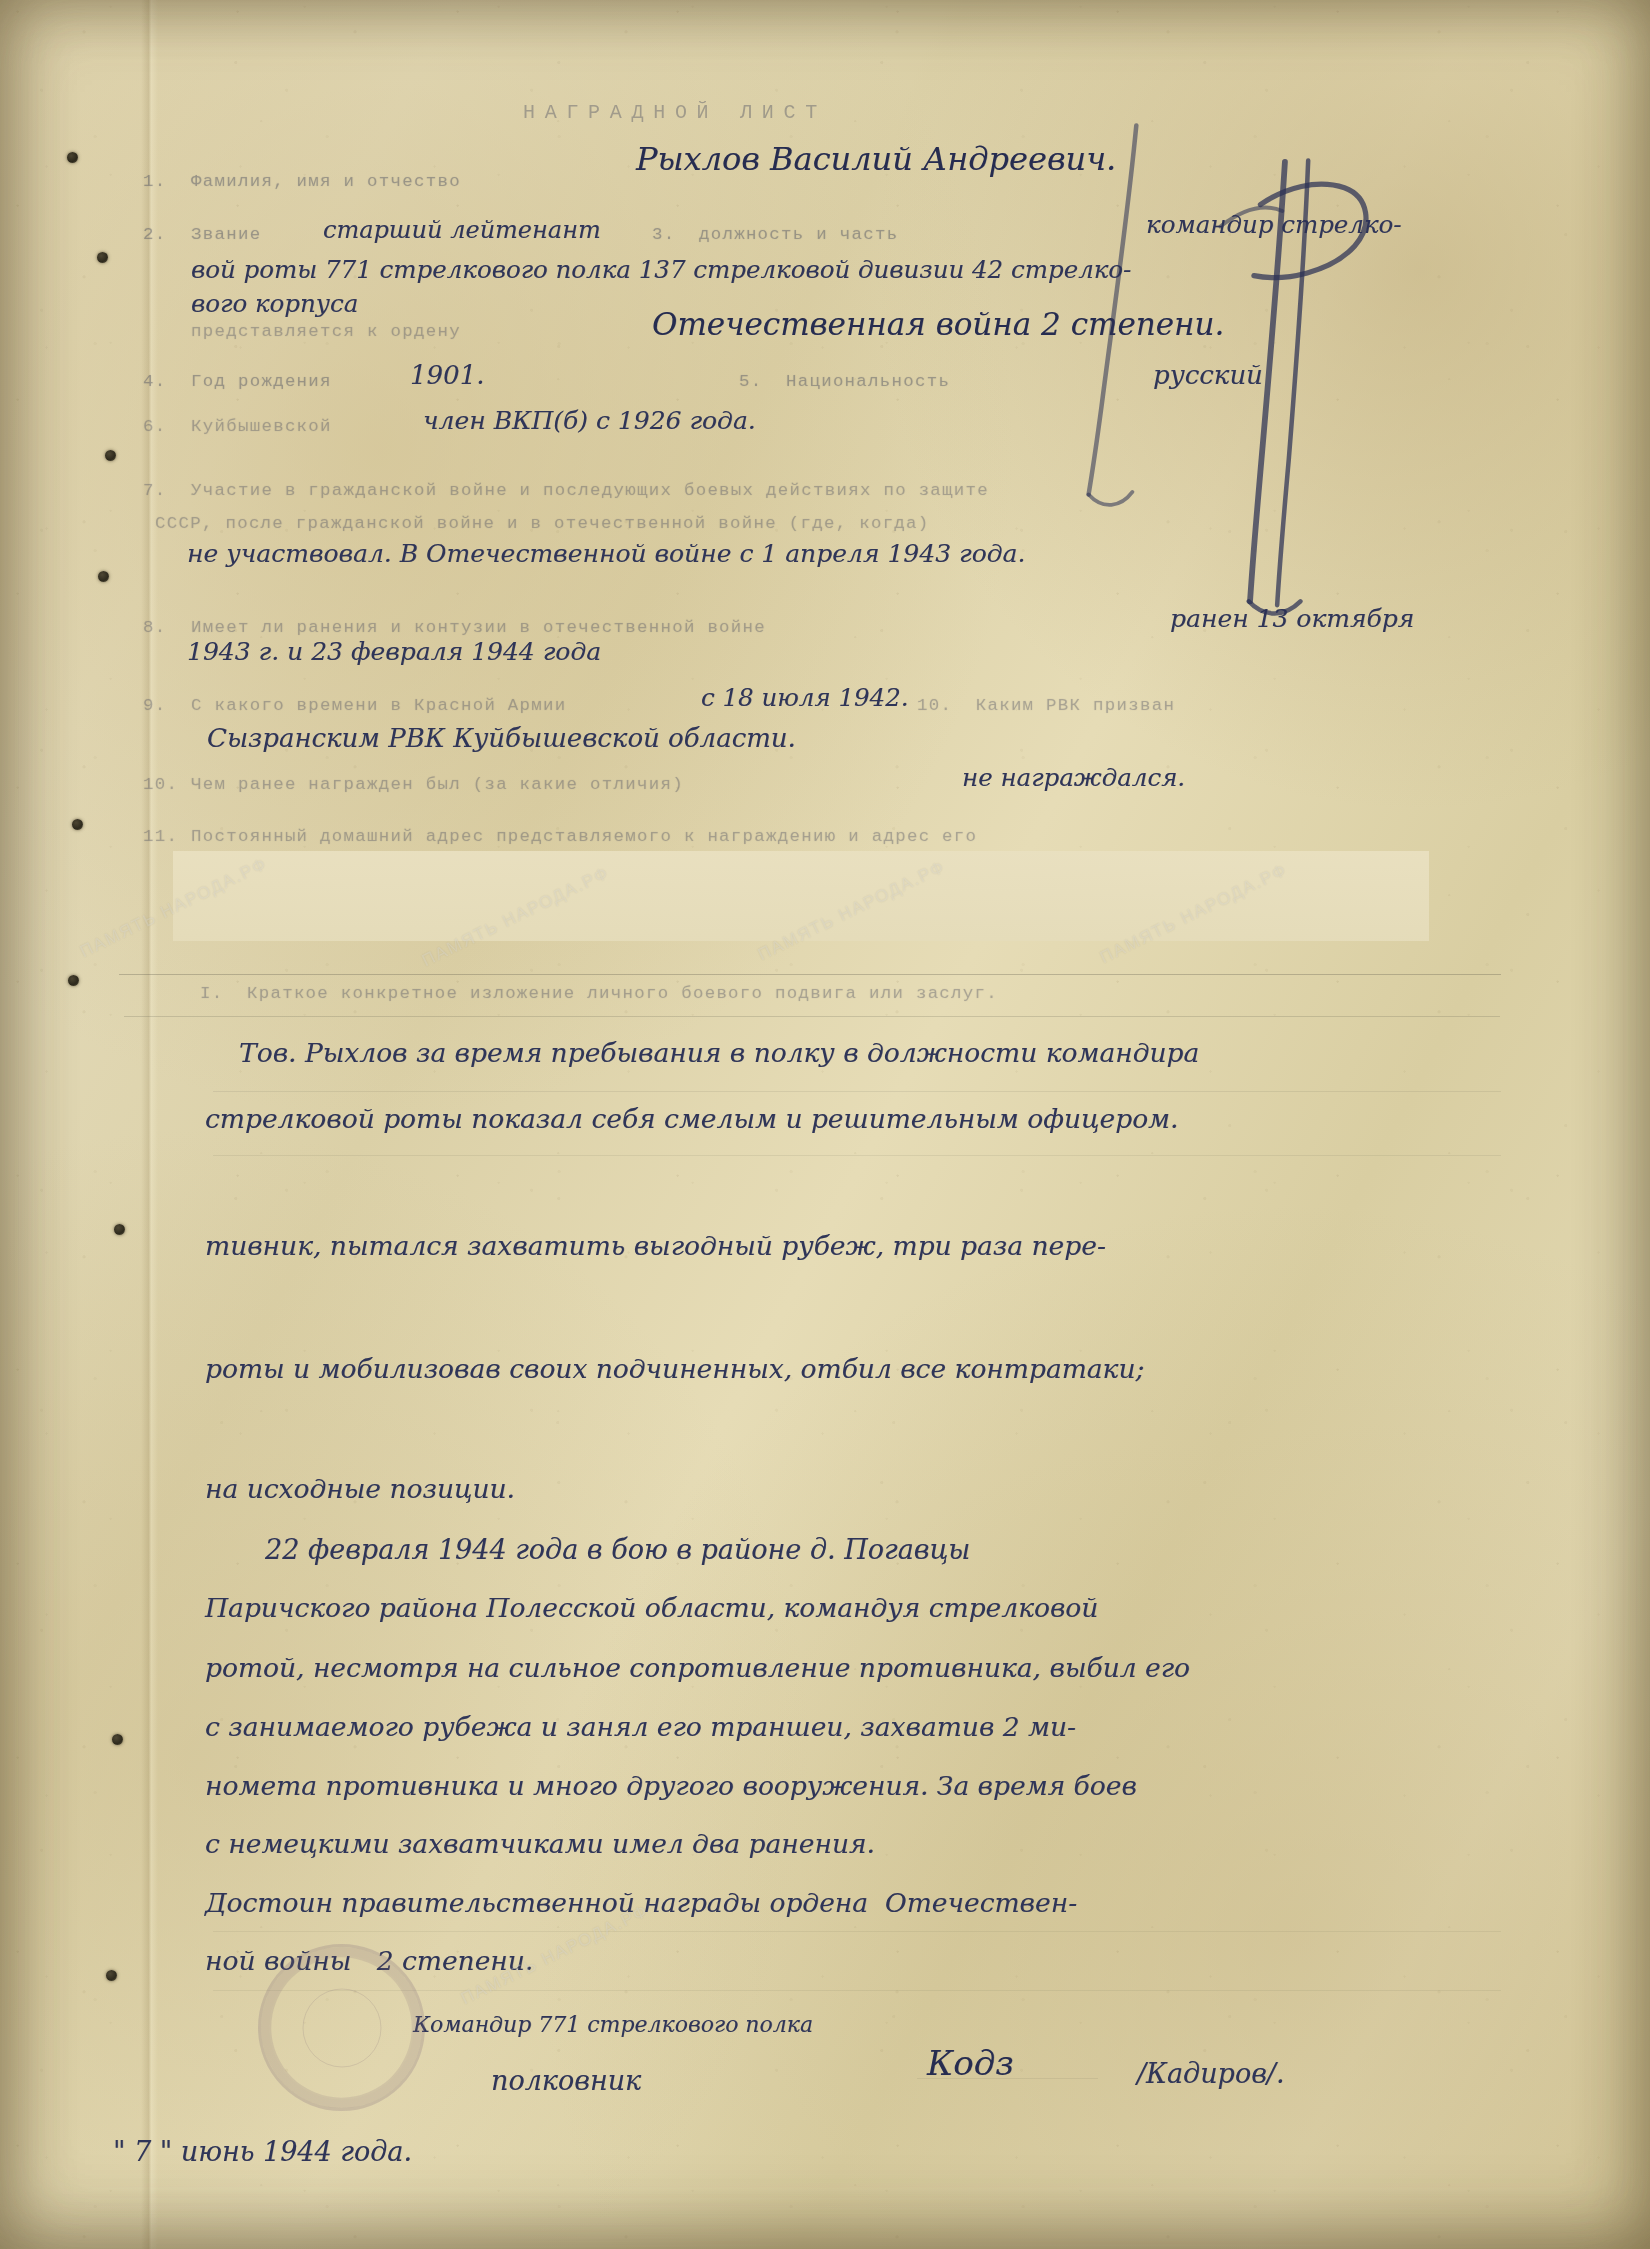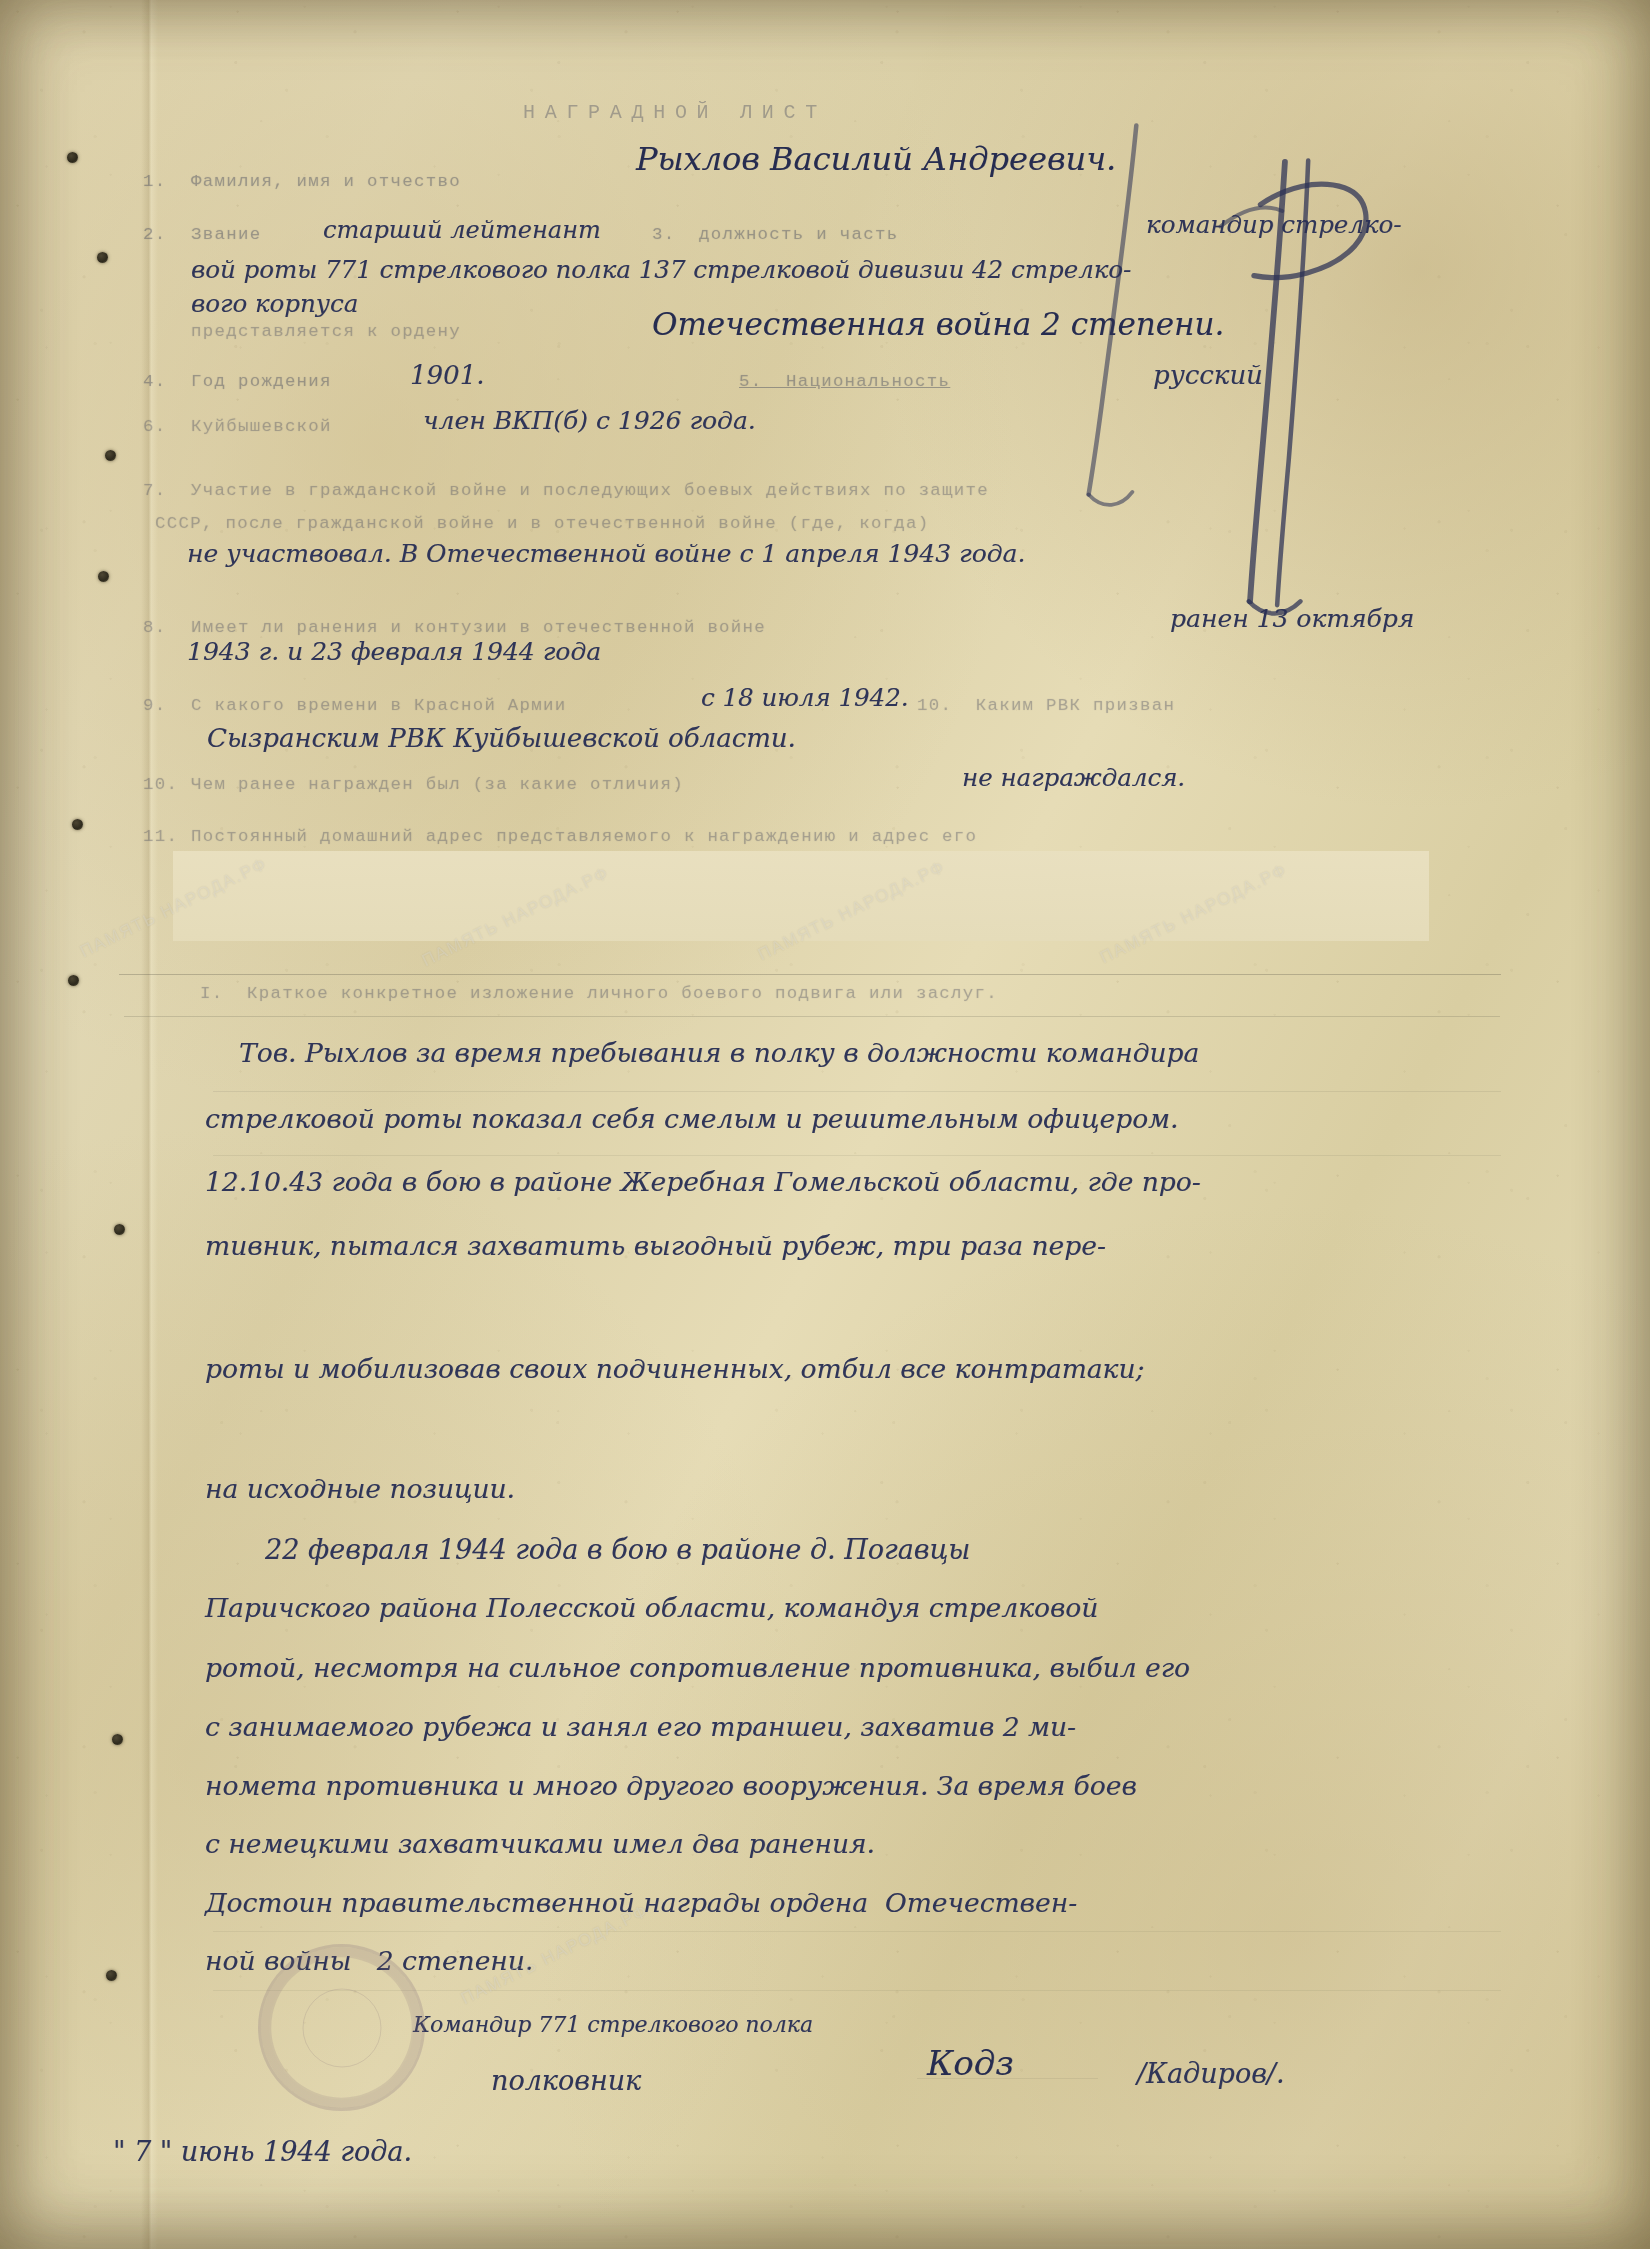--- a/index.html
+++ b/index.html
@@ -181,21 +181,21 @@
   <div class="t hand" style="left:1146px; top:213px; font-size:24.5px;">командир стрелко-</div>
   <div class="t hand" style="left:191px; top:258px; font-size:24.5px;">вой роты 771 стрелкового полка 137 стрелковой дивизии 42 стрелко-</div>
   <div class="t hand" style="left:191px; top:292px; font-size:24.5px;">вого корпуса</div>
 
   <div class="t typed fainter" style="left:191px; top:323px; font-size:17.4px;text-align:center;">представляется к ордену</div>
   <div class="t hand dark" style="left:652px; top:309px; font-size:31px;">Отечественная война 2 степени.</div>
 
   <div class="t typed faint" style="left:143px; top:373px; font-size:17.4px;">4.</div>
   <div class="t typed faint" style="left:191px; top:373px; font-size:17.4px;">Год рождения</div>
   <div class="t hand" style="left:410px; top:362px; font-size:26px;">1901.</div>
-  <div class="t typed faint" style="left:739px; top:373px; font-size:17.4px;text-decoration:underline;">5.  Национальность</div>
+  <div class="t typed faint" style="left:739px; top:373px; font-size:17.4px;">5.  Национальность</div>
   <div class="t hand" style="left:1153px; top:362px; font-size:26px;">русский</div>
 
   <div class="t typed fainter" style="left:143px; top:418px; font-size:17.4px;">6.</div>
   <div class="t typed fainter" style="left:191px; top:418px; font-size:17.4px;">Куйбышевской</div>
   <div class="t hand" style="left:423px; top:408px; font-size:25px;">член ВКП(б) с 1926 года.</div>
 
   <div class="t typed fainter" style="left:143px; top:482px; font-size:17.4px;">7.</div>
   <div class="t typed fainter" style="left:191px; top:482px; font-size:17.4px;">Участие в гражданской войне и последующих боевых действиях по защите</div>
   <div class="t typed fainter" style="left:155px; top:515px; font-size:17.4px;">СССР, после гражданской войне и в отечественной войне (где, когда)</div>
   <div class="t hand" style="left:187px; top:541px; font-size:25px;">не участвовал. В Отечественной войне с 1 апреля 1943 года.</div>
@@ -218,21 +218,20 @@
   <div class="t typed fainter" style="left:143px; top:828px; font-size:17.4px;">11.</div>
   <div class="t typed fainter" style="left:191px; top:828px; font-size:17.4px;">Постоянный домашний адрес представляемого к награждению и адрес его</div>
   <div class="redaction" style="left:173px; top:851px; width:1256px; height:90px;"></div>
 
   <div class="rule" style="left:119px; top:974px; width:1382px;"></div>
   <div class="t typed fainter" style="left:200px; top:985px; font-size:17.4px;">I.  Краткое конкретное изложение личного боевого подвига или заслуг.</div>
   <div class="rule thin" style="left:124px; top:1016px; width:1376px;"></div>
 
   <div class="t hand" style="left:239px; top:1040px; font-size:26.5px;">Тов. Рыхлов за время пребывания в полку в должности командира</div>
   <div class="t hand" style="left:205px; top:1106px; font-size:26.5px;">стрелковой роты показал себя смелым и решительным офицером.</div>
-  <div class="t hand" style="left:205px; top:1169px; font-size:26.5px;">12.10.43 года в бою в районе Жеребная Гомельской области, где про-</div>
   <div class="t hand" style="left:205px; top:1233px; font-size:26.5px;">тивник, пытался захватить выгодный рубеж, три раза пере-</div>
   <div class="t hand" style="left:205px; top:1356px; font-size:26.5px;">роты и мобилизовав своих подчиненных, отбил все контратаки;</div>
   <div class="t hand" style="left:205px; top:1476px; font-size:26.5px;">на исходные позиции.</div>
   <div class="t hand" style="left:205px; top:1536px; font-size:27px;">       22 февраля 1944 года в бою в районе д. Погавцы</div>
   <div class="t hand" style="left:205px; top:1595px; font-size:26.5px;">Паричского района Полесской области, командуя стрелковой</div>
   <div class="t hand" style="left:205px; top:1655px; font-size:26.5px;">ротой, несмотря на сильное сопротивление противника, выбил его</div>
   <div class="t hand" style="left:205px; top:1714px; font-size:26.5px;">с занимаемого рубежа и занял его траншеи, захватив 2 ми-</div>
   <div class="t hand" style="left:205px; top:1773px; font-size:26.5px;">номета противника и много другого вооружения. За время боев</div>
   <div class="t hand" style="left:205px; top:1831px; font-size:26.5px;">с немецкими захватчиками имел два ранения.</div>
   <div class="t hand" style="left:205px; top:1890px; font-size:26.5px;">Достоин правительственной награды ордена  Отечествен-</div>

